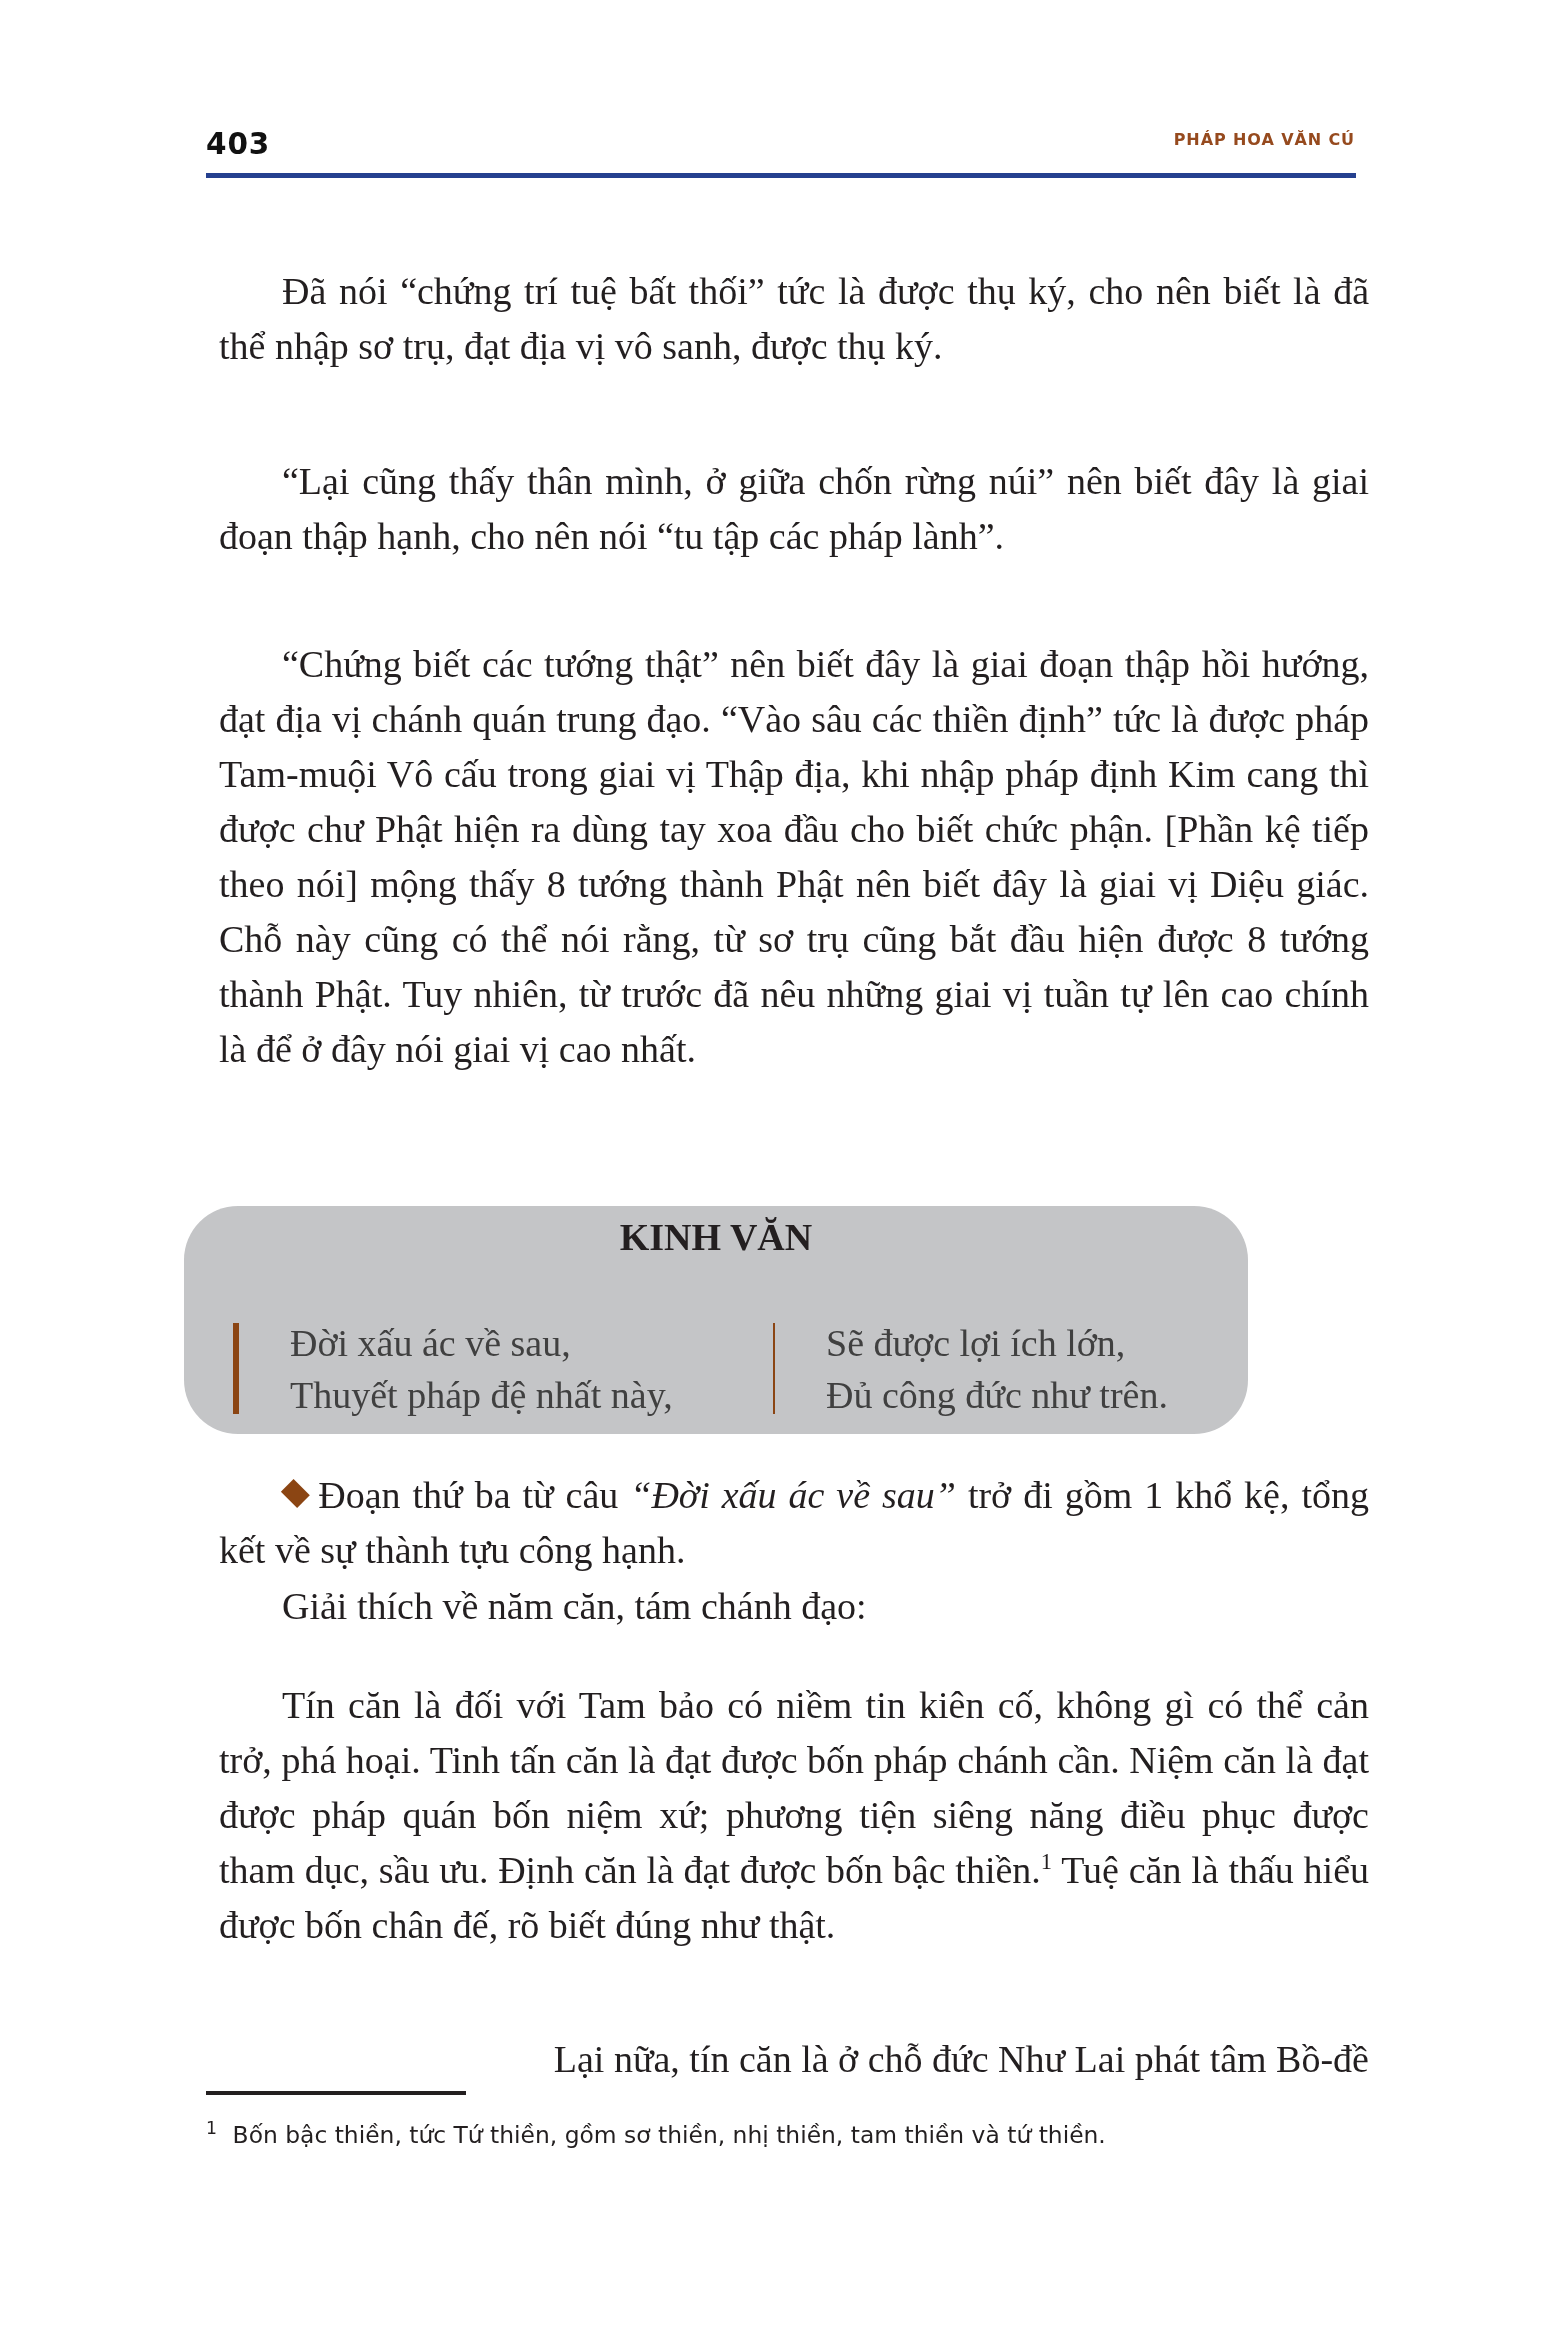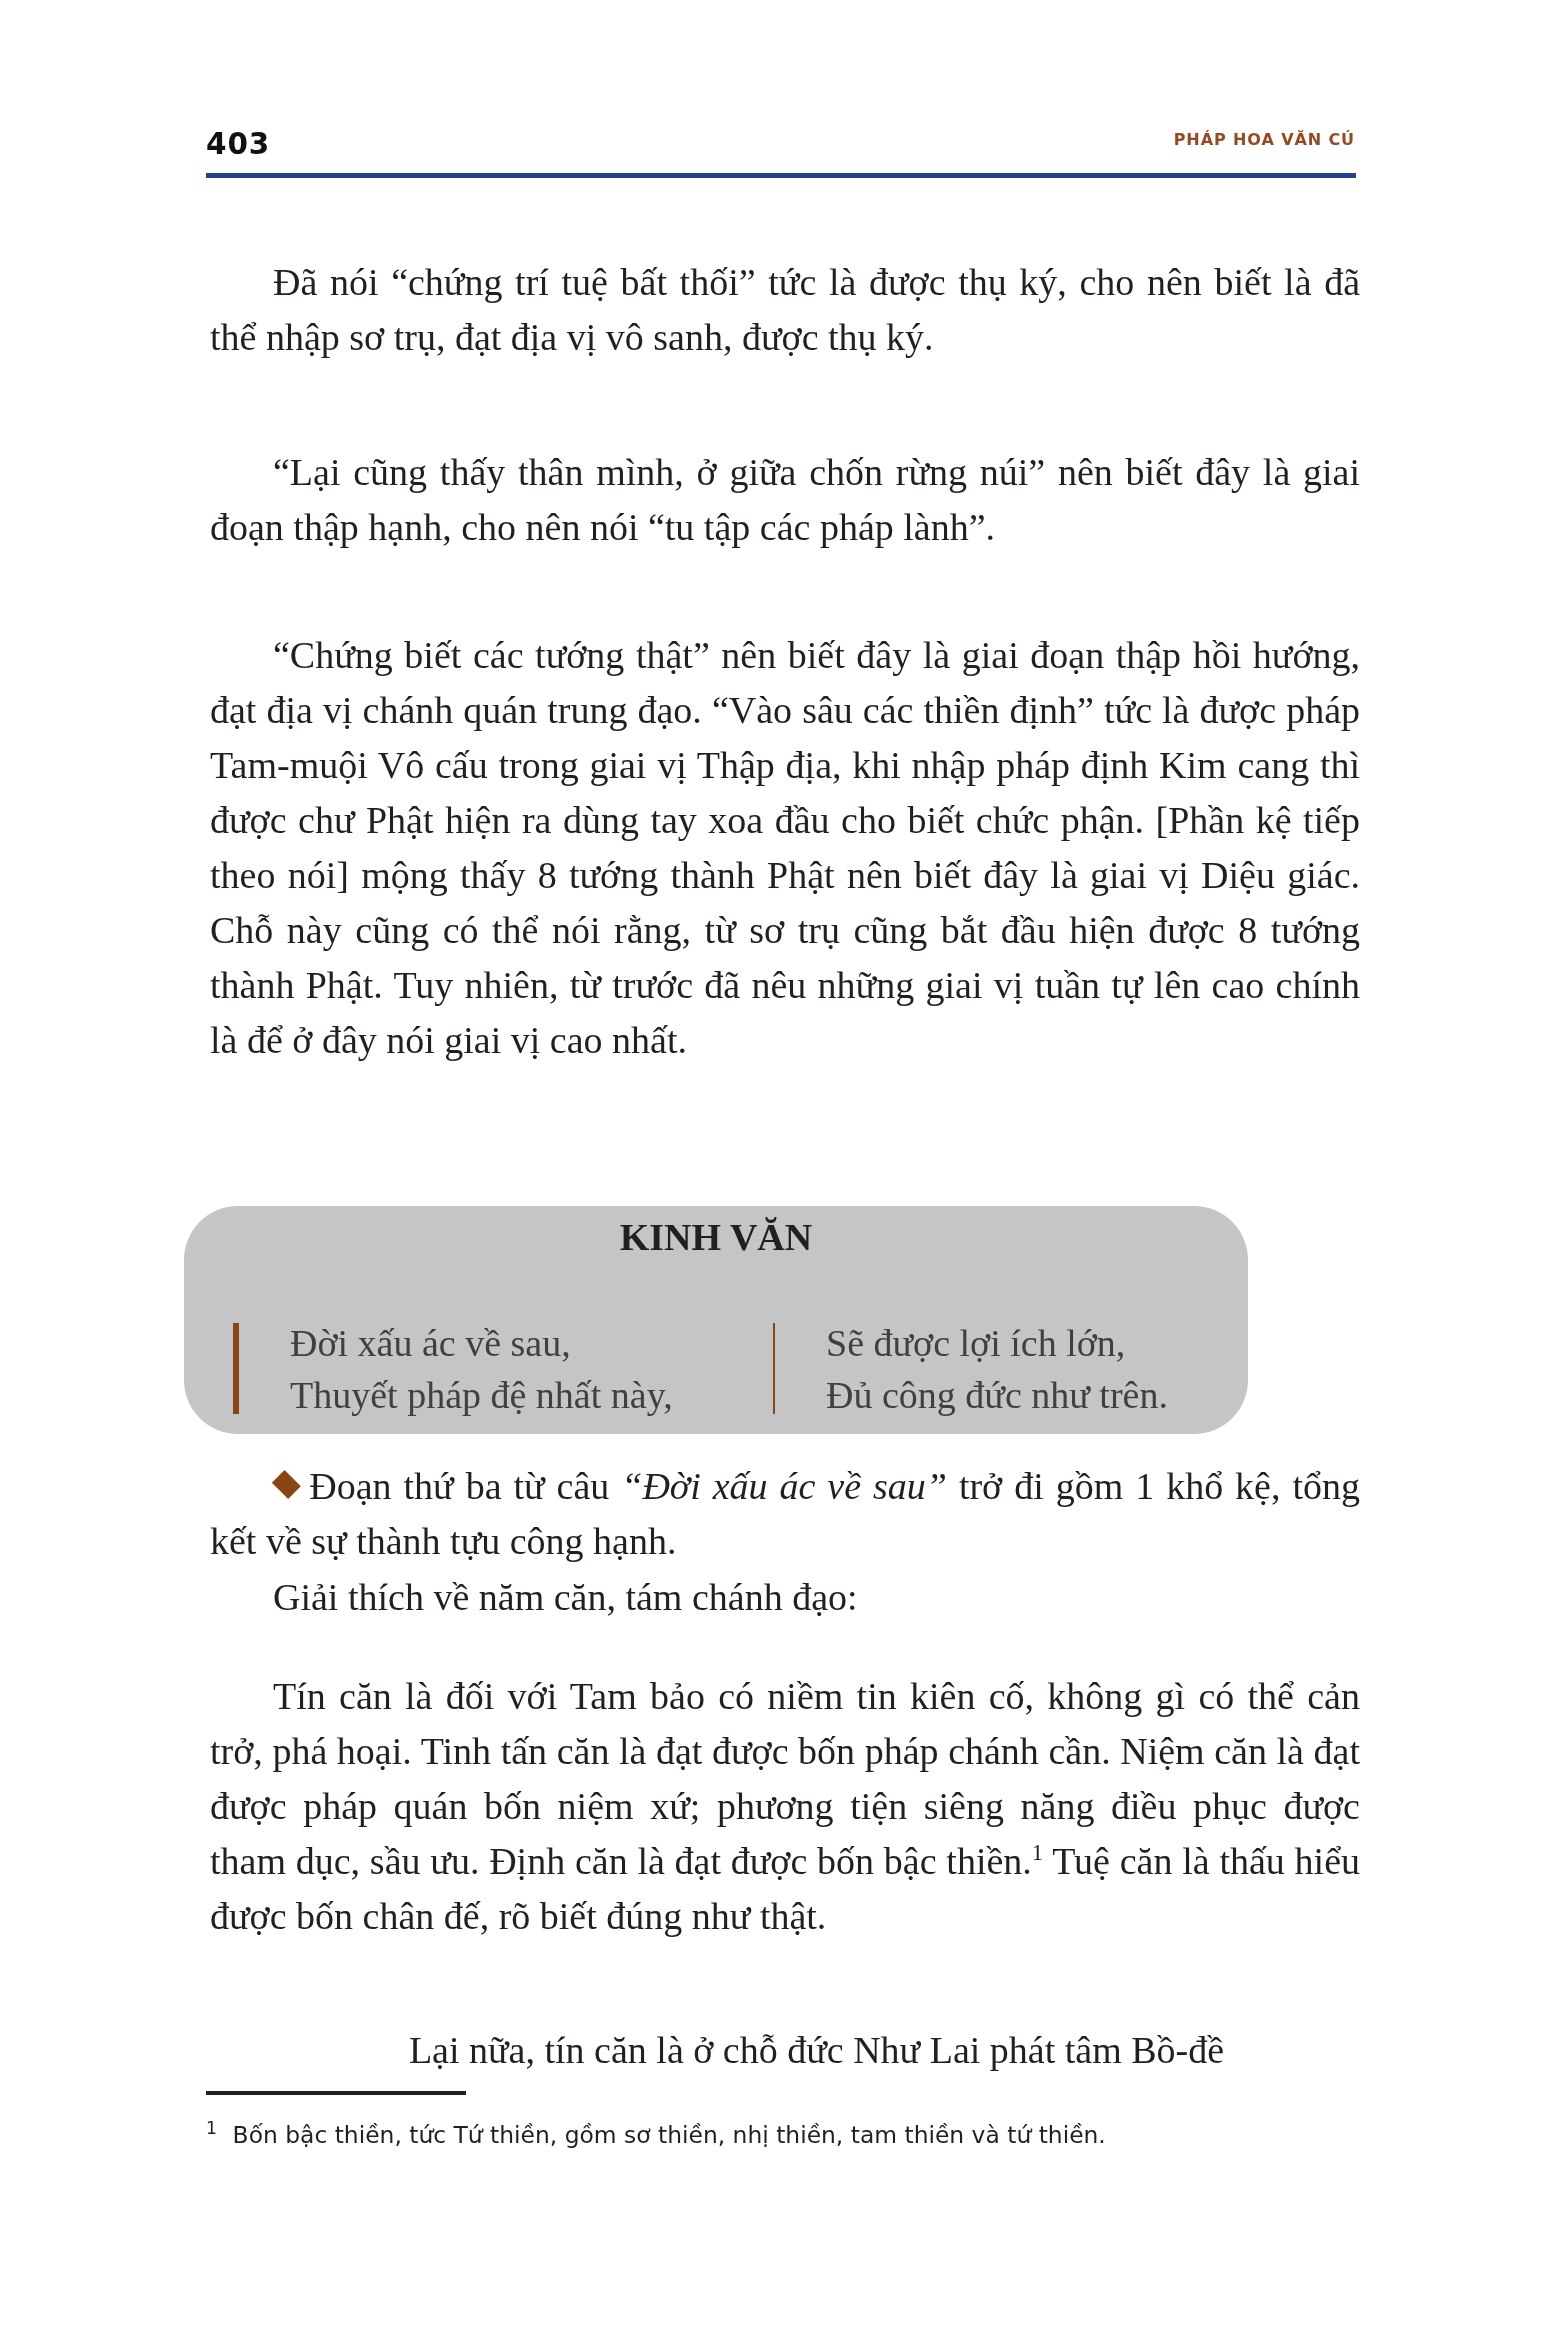--- a/index.html
+++ b/index.html
@@ -17,21 +17,21 @@
     font-size: 16px; color: #964a1e; letter-spacing: 0.9px;
   }
   .header-rule {
     position: absolute; left: 206px; top: 173px; width: 1150px; height: 5.2px;
     background: #25408f;
   }
 
   .para {
     position: absolute; left: 206px; width: 1150px;
     font-family: "Liberation Serif", serif; font-size: 38px; line-height: 55px;
-    color: #231f20; text-align: justify; text-indent: 63px; margin: 4px;
+    color: #231f20; text-align: justify; text-indent: 63px; margin: 13px;
   }
   .para .italic { font-style: italic; }
   .para sup { font-size: 22.6px; line-height: 0; vertical-align: 14px; }
 
   .diamond {
     display: inline-block; width: 22.6px; height: 22.6px; background: #8b4513;
     transform: rotate(45deg) scaleY(0.78); margin-right: 12px; margin-left: 1.7px;
     vertical-align: 3.5px; text-indent: 0;
   }
 
@@ -96,19 +96,19 @@
       <div>Đủ công đức như trên.</div>
     </div>
   </div>
 
   <p class="para" style="top:1455px"><span class="diamond"></span><span>Đoạn thứ ba từ câu </span><span class="italic">“Đời xấu ác về sau”</span><span> trở đi gồm 1 khổ kệ, tổng kết về sự thành tựu công hạnh.</span></p>
 
   <p class="para" style="top:1566px">Giải thích về năm căn, tám chánh đạo:</p>
 
   <p class="para" style="top:1665px"><span>Tín căn là đối với Tam bảo có niềm tin kiên cố, không gì có thể cản trở, phá hoại. Tinh tấn căn là đạt được bốn pháp chánh cần. Niệm căn là đạt được pháp quán bốn niệm xứ; phương tiện siêng năng điều phục được tham dục, sầu ưu. Định căn là đạt được bốn bậc thiền.</span><sup>1</sup><span> Tuệ căn là thấu hiểu được bốn chân đế, rõ biết đúng như thật.</span></p>
 
-  <p class="para" style="top:2019px; text-align: center;">Lại nữa, tín căn là ở chỗ đức Như Lai phát tâm Bồ-đề</p>
+  <p class="para" style="top:2019px; text-align: right;">Lại nữa, tín căn là ở chỗ đức Như Lai phát tâm Bồ-đề</p>
 
   <div class="footnote-rule"></div>
   <div class="footnote"><span class="fn-mark">1</span><span>Bốn bậc thiền, tức Tứ thiền, gồm sơ thiền, nhị thiền, tam thiền và tứ thiền.</span></div>
 
 </div>
 
 
 </body></html>

